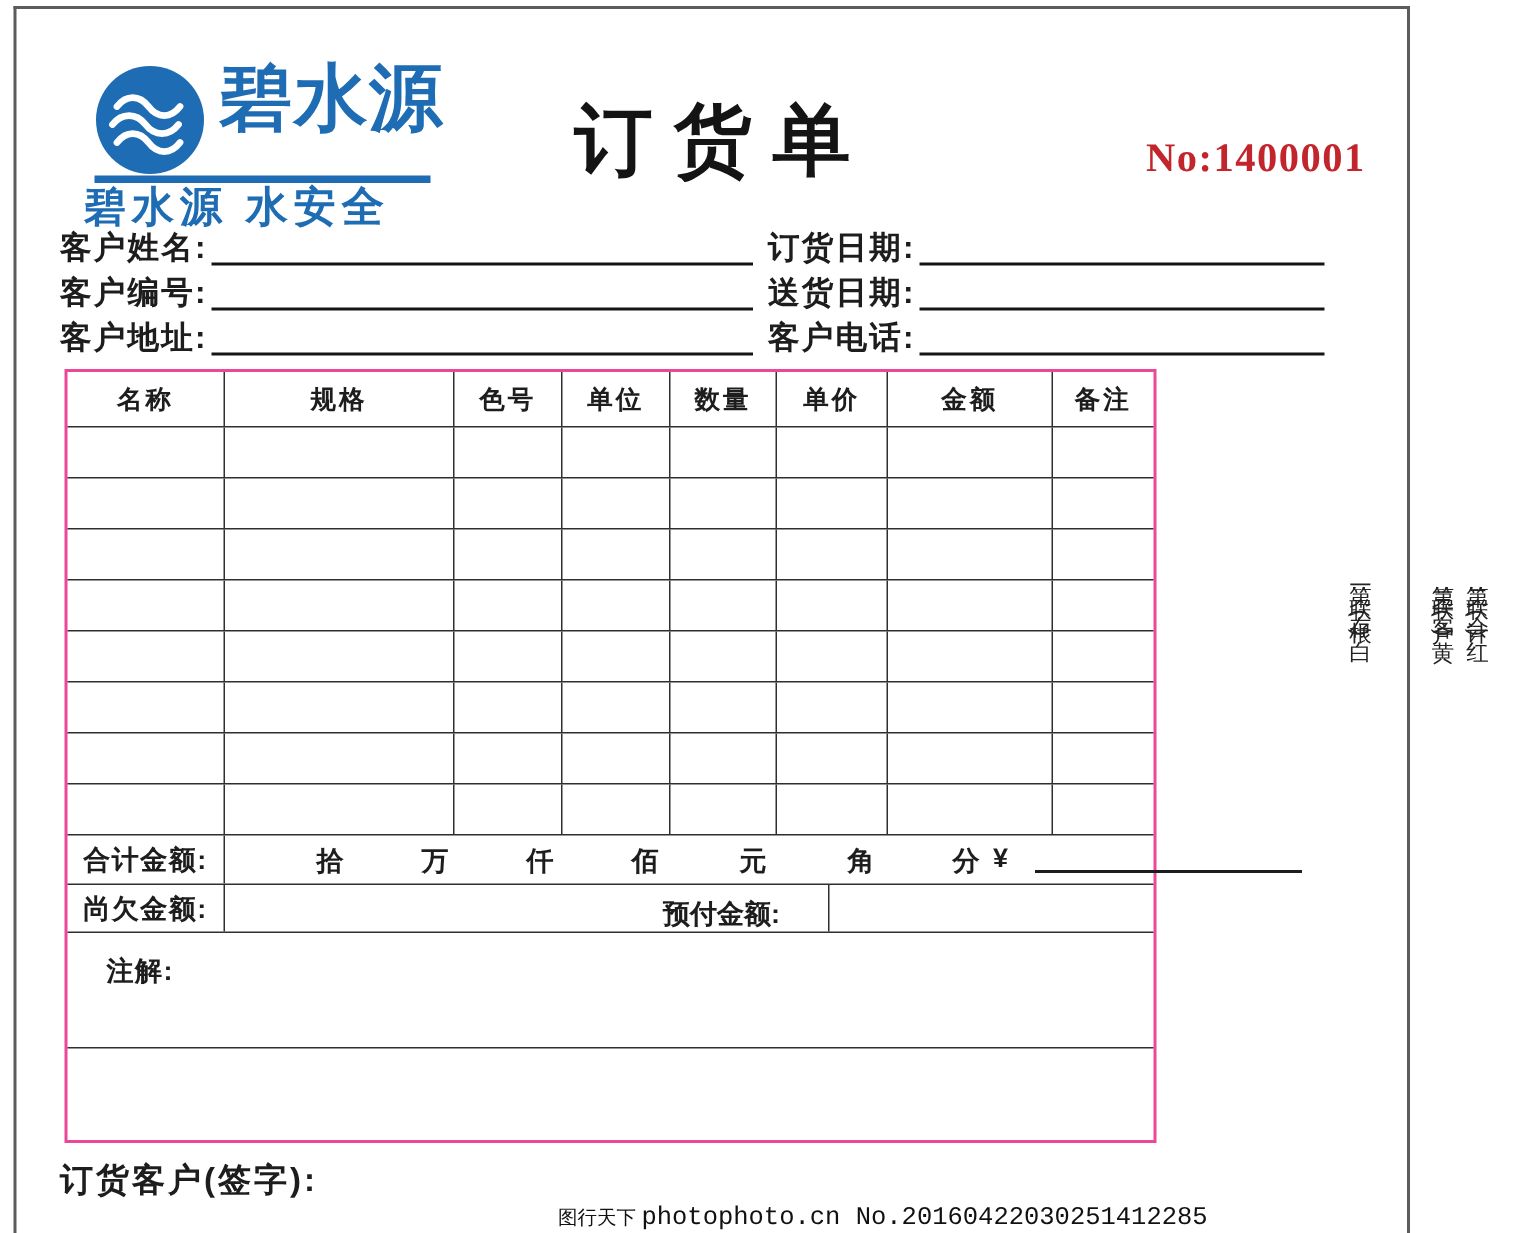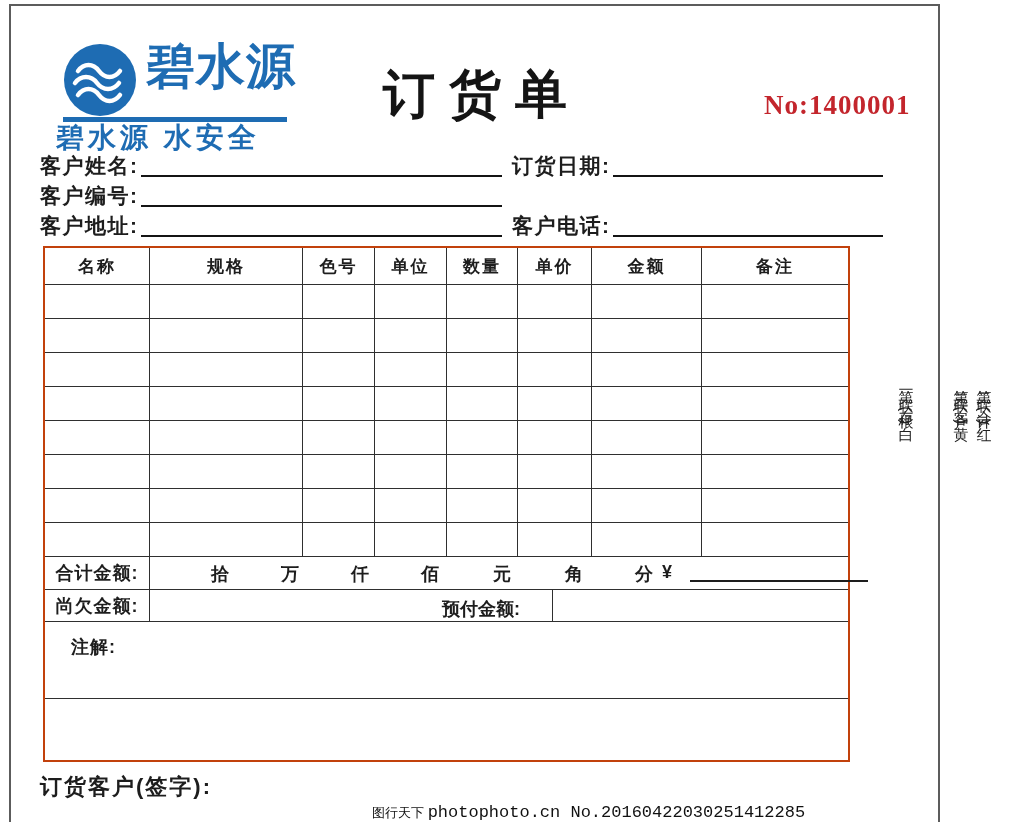--- a/index.html
+++ b/index.html
@@ -25,22 +25,22 @@
 
   
   .field{position:absolute;display:flex;align-items:flex-end;height:27px;}
   .field .flabel{font-size:21px;font-weight:700;letter-spacing:1.5px;white-space:nowrap;line-height:1.1;}
   .field .fline{flex:1;border-bottom:2px solid #141414;margin-left:2px;height:100%;}
   .fl{left:40px;width:462px;}
   .fr{left:512px;width:371px;}
   .r0{top:150px;}.r1{top:180px;}.r2{top:210px;}
 
   
-  .order-table{position:absolute;left:43px;top:246px;width:807px;height:516px;
-               border:2px solid #c2410c;box-sizing:border-box;}
+  .order-table{position:absolute;left:43px;top:246px;width:728px;height:516px;
+               border:2px solid #ec4899;box-sizing:border-box;}
   .thead{display:flex;height:37px;border-bottom:1px solid #2f2f2f;box-sizing:border-box;
          font-size:17px;font-weight:600;letter-spacing:2px;}
   .cell{box-sizing:border-box;border-right:1px solid #2f2f2f;height:100%;}
   .thead .cell{display:flex;align-items:center;justify-content:center;}
   .c0{width:105px;}.c1{width:153px;}.c2{width:72px;}.c3{width:72px;}
   .c4{width:71px;}.c5{width:74px;}.c6{width:110px;}.c7{flex:1;border-right:none;}
   .trow{display:flex;height:34px;border-bottom:1px solid #2f2f2f;box-sizing:border-box;}
 
   .total-row{display:flex;height:33px;border-bottom:1px solid #2f2f2f;box-sizing:border-box;}
   .row-label{width:105px;border-right:1px solid #2f2f2f;display:flex;align-items:center;
@@ -115,20 +115,24 @@
   </div>
   <div class="field fl r1">
     <span class="flabel">客户编号:</span>
     <span class="fline"></span>
   </div>
 
   <div class="field fr r0">
     <span class="flabel">订货日期:</span>
     <span class="fline"></span>
   </div>
+  <div class="field fr r1">
+    <span class="flabel">送货日期:</span>
+    <span class="fline"></span>
+  </div>
   <div class="field fr r2">
     <span class="flabel">客户电话:</span>
     <span class="fline"></span>
   </div>
 
   <div class="order-table">
     <div class="thead">
       <div class="cell c0">名称</div>
       <div class="cell c1">规格</div>
       <div class="cell c2">色号</div>

